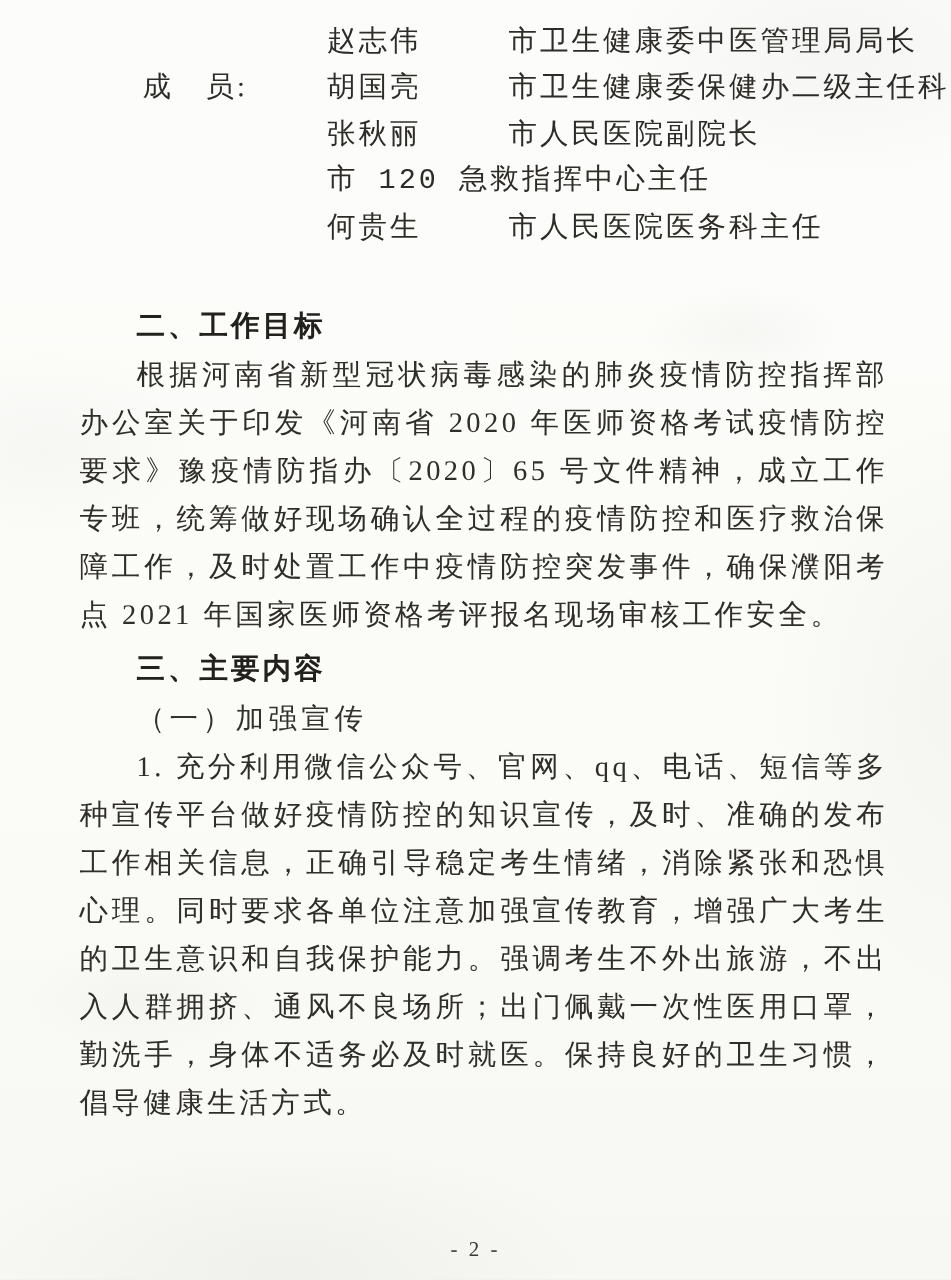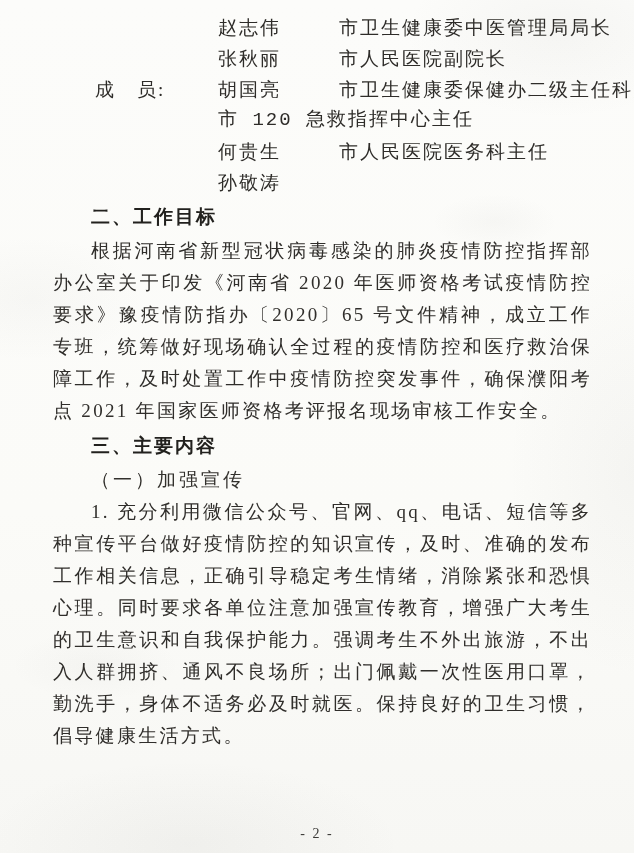--- a/index.html
+++ b/index.html
@@ -118,41 +118,40 @@
 
   <div class="content">
 
     <div class="member-list">
       <div class="member-row">
         <span class="m-label"></span>
         <span class="m-name">赵志伟</span>
         <span class="m-title">市卫生健康委中医管理局局长</span>
       </div>
       <div class="member-row">
+        <span class="m-label">成　员:</span>
+        <span class="m-name">胡国亮</span>
+        <span class="m-title">市卫生健康委保健办二级主任科员</span>
+      </div>
+      <div class="member-row">
         <span class="m-label"></span>
         <span class="m-name">张秋丽</span>
         <span class="m-title">市人民医院副院长</span>
-      </div>
-      <div class="member-row">
-        <span class="m-label">成　员:</span>
-        <span class="m-name">胡国亮</span>
-        <span class="m-title">市卫生健康委保健办二级主任科员</span>
       </div>
       <div class="member-row">
         <span class="m-label"></span>
         <span class="m-title">市 120 急救指挥中心主任</span>
       </div>
       <div class="member-row">
         <span class="m-label"></span>
         <span class="m-name">何贵生</span>
         <span class="m-title">市人民医院医务科主任</span>
       </div>
       <div class="member-row">
         <span class="m-label"></span>
-        <span class="m-name">孙敬涛</span>
       </div>
     </div>
 
     <div>
       <div class="sec-heading">二、工作目标</div>
       <p class="para">根据河南省新型冠状病毒感染的肺炎疫情防控指挥部办公室关于印发《河南省 2020 年医师资格考试疫情防控要求》豫疫情防指办〔2020〕65 号文件精神，成立工作专班，统筹做好现场确认全过程的疫情防控和医疗救治保障工作，及时处置工作中疫情防控突发事件，确保濮阳考点 2021 年国家医师资格考评报名现场审核工作安全。</p>
     </div>
 
     <div>
       <div class="sec-heading">三、主要内容</div>

